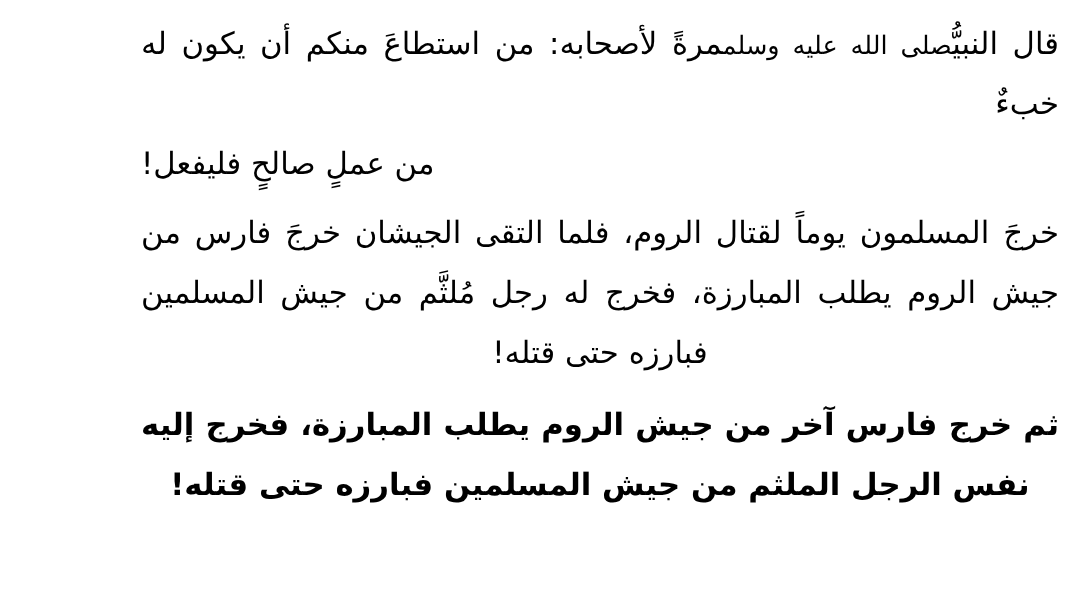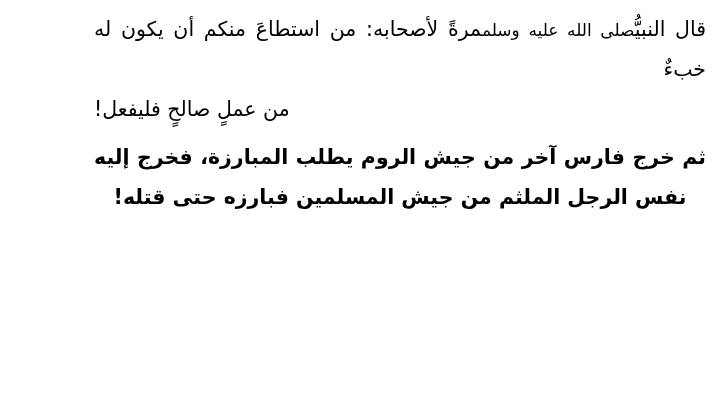--- a/index.html
+++ b/index.html
@@ -62,16 +62,17 @@
 </head>
 <body>
 
 <div class="page">
 
   <p class="para p1">
     <span class="line-a"><span>قال النبيُّ</span><span class="honorific">صلى الله عليه وسلم</span><span>مرةً لأصحابه: من استطاعَ منكم أن يكون له خبءٌ</span></span>
     <span class="line-b">من عملٍ صالحٍ فليفعل!</span>
   </p>
 
+  <p class="para p2">خرجَ المسلمون يوماً لقتال الروم، فلما التقى الجيشان خرجَ فارس من جيش الروم يطلب المبارزة، فخرج له رجل مُلثَّم من جيش المسلمين فبارزه حتى قتله!</p>
 
   <p class="para p3">ثم خرج فارس آخر من جيش الروم يطلب المبارزة، فخرج إليه نفس الرجل الملثم من جيش المسلمين فبارزه حتى قتله!</p>
 
 </div>
 
 </body></html>

